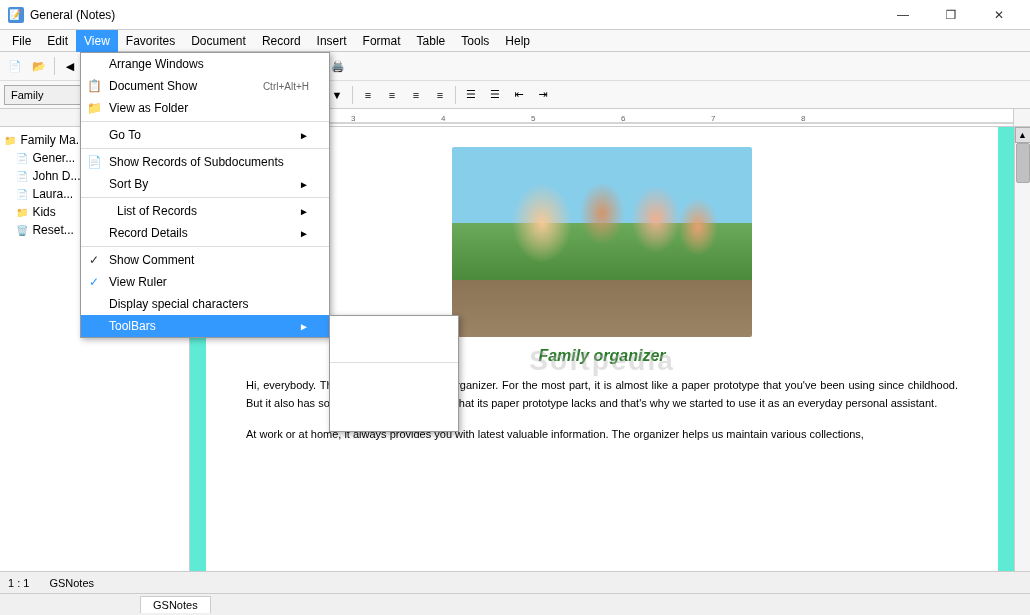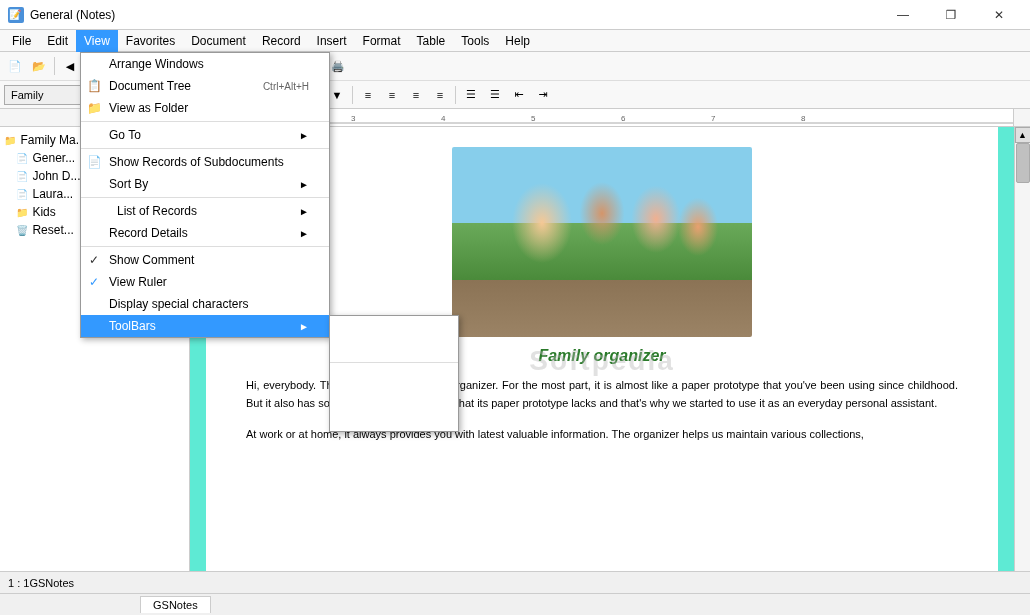--- a/index.html
+++ b/index.html
@@ -175,20 +175,21 @@
 
     
     .status-bar {
       height: 22px;
       background: #f0f0f0;
       border-top: 1px solid #ccc;
       display: flex;
       align-items: center;
       padding: 0 8px;
       font-size: 11px;
+      gap: 20px;
     }
 
     
     .dropdown-menu {
       position: absolute;
       background: white;
       border: 1px solid #999;
       box-shadow: 2px 2px 6px rgba(0,0,0,0.3);
       z-index: 1000;
       min-width: 240px;
@@ -395,21 +396,21 @@
     <div style="width:16px;height:16px;background:#e0e0e0;border:1px solid #aaa;display:flex;align-items:center;justify-content:center;cursor:pointer;font-size:9px;">▼</div>
   </div>
 </div>
 
 <div class="dropdown-menu" style="top: 52px; left: 80px; width: 250px;">
   <div class="dropdown-item">
     <span>Arrange Windows</span>
   </div>
   <div class="dropdown-item">
     <span style="position:absolute;left:6px;">📋</span>
-    <span>Document Tree</span>
+    <span>Document Show</span>
     <span class="dropdown-shortcut">Ctrl+Alt+H</span>
   </div>
   <div class="dropdown-item">
     <span style="position:absolute;left:6px;">📁</span>
     <span>View as Folder</span>
   </div>
   <div class="dropdown-sep"></div>
   <div class="dropdown-item" style="position:relative;">
     <span>Go To</span>
     <span class="dropdown-arrow">►</span>

